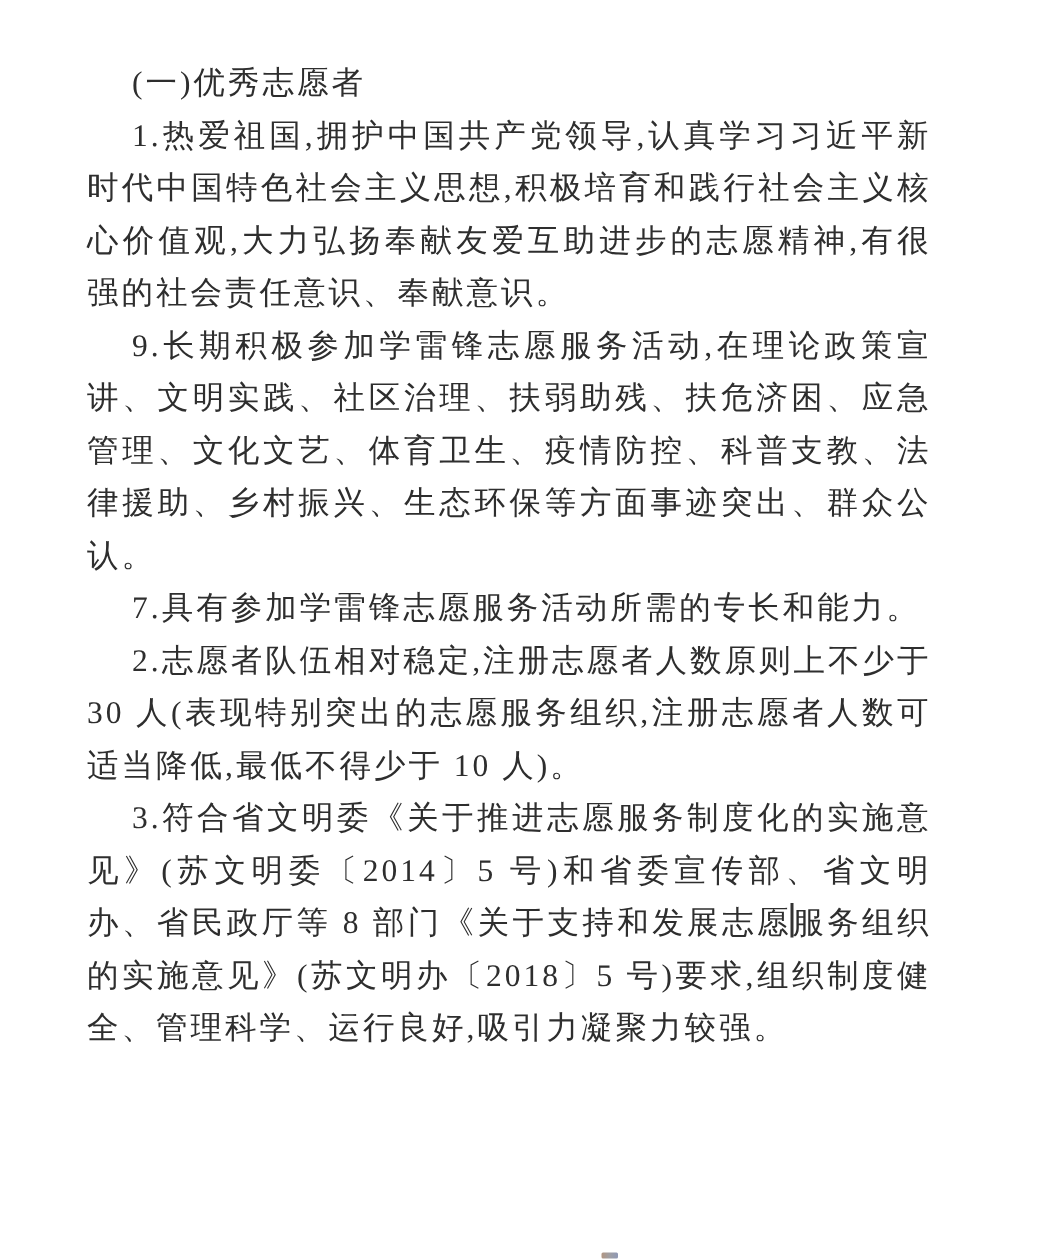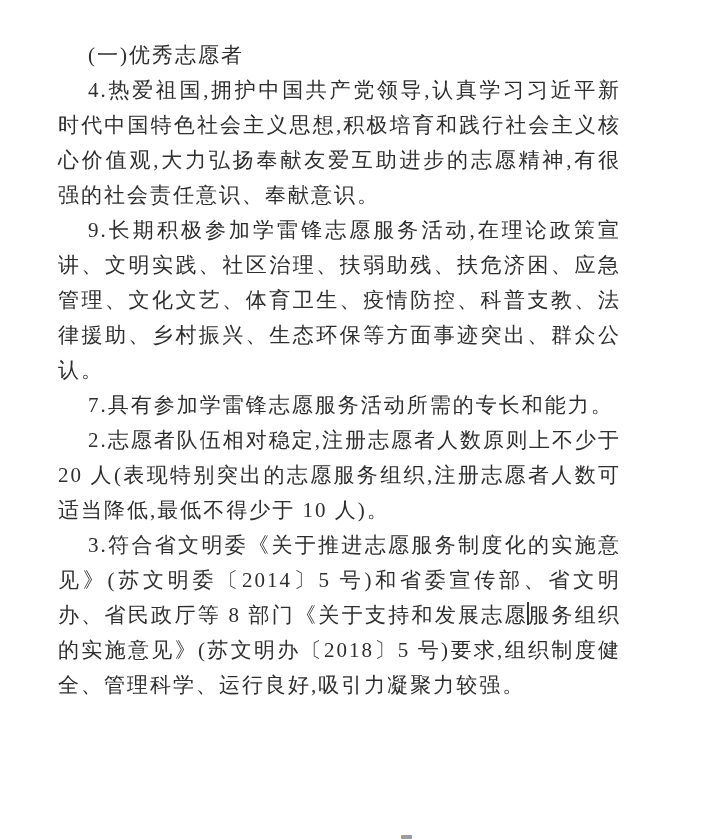--- a/index.html
+++ b/index.html
@@ -55,28 +55,28 @@
   }
 </style>
 </head>
 <body>
 
 <div class="page">
   <div class="text-block">
 
     <p class="heading">(一)优秀志愿者</p>
 
-    <p>4.热爱祖国,拥护中国共产党领导,认真学习习近平新时代中国特色社会主义思想,积极培育和践行社会主义核心价值观,大力弘扬奉献友爱互助进步的志愿精神,有很强的社会责任意识、奉献意识。</p>
+    <p>1.热爱祖国,拥护中国共产党领导,认真学习习近平新时代中国特色社会主义思想,积极培育和践行社会主义核心价值观,大力弘扬奉献友爱互助进步的志愿精神,有很强的社会责任意识、奉献意识。</p>
 
     <p>9.长期积极参加学雷锋志愿服务活动,在理论政策宣讲、文明实践、社区治理、扶弱助残、扶危济困、应急管理、文化文艺、体育卫生、疫情防控、科普支教、法律援助、乡村振兴、生态环保等方面事迹突出、群众公认。</p>
 
     <p>7.具有参加学雷锋志愿服务活动所需的专长和能力。</p>
 
 
 
-    <p>2.志愿者队伍相对稳定,注册志愿者人数原则上不少于 20 人(表现特别突出的志愿服务组织,注册志愿者人数可适当降低,最低不得少于 10 人)。</p>
+    <p>2.志愿者队伍相对稳定,注册志愿者人数原则上不少于 30 人(表现特别突出的志愿服务组织,注册志愿者人数可适当降低,最低不得少于 10 人)。</p>
 
     <p><span>3.符合省文明委《关于推进志愿服务制度化的实施意见》(苏文明委〔2014〕5 号)和省委宣传部、省文明办、省民政厅等 8 部门《关于支持和发展志愿</span><span class="caret"></span><span>服务组织的实施意见》(苏文明办〔2018〕5 号)要求,组织制度健全、管理科学、运行良好,吸引力凝聚力较强。</span></p>
 
   </div>
 
   <div class="bottom-mark"></div>
 </div>
 
 </body></html>

